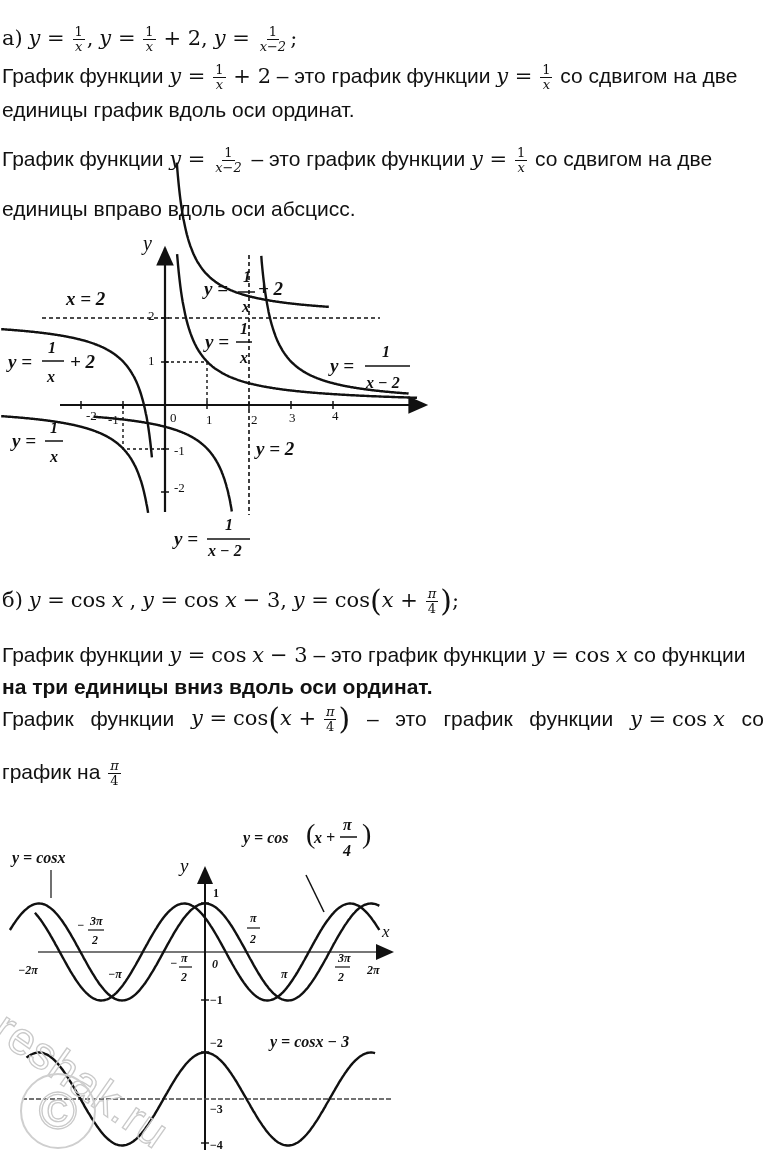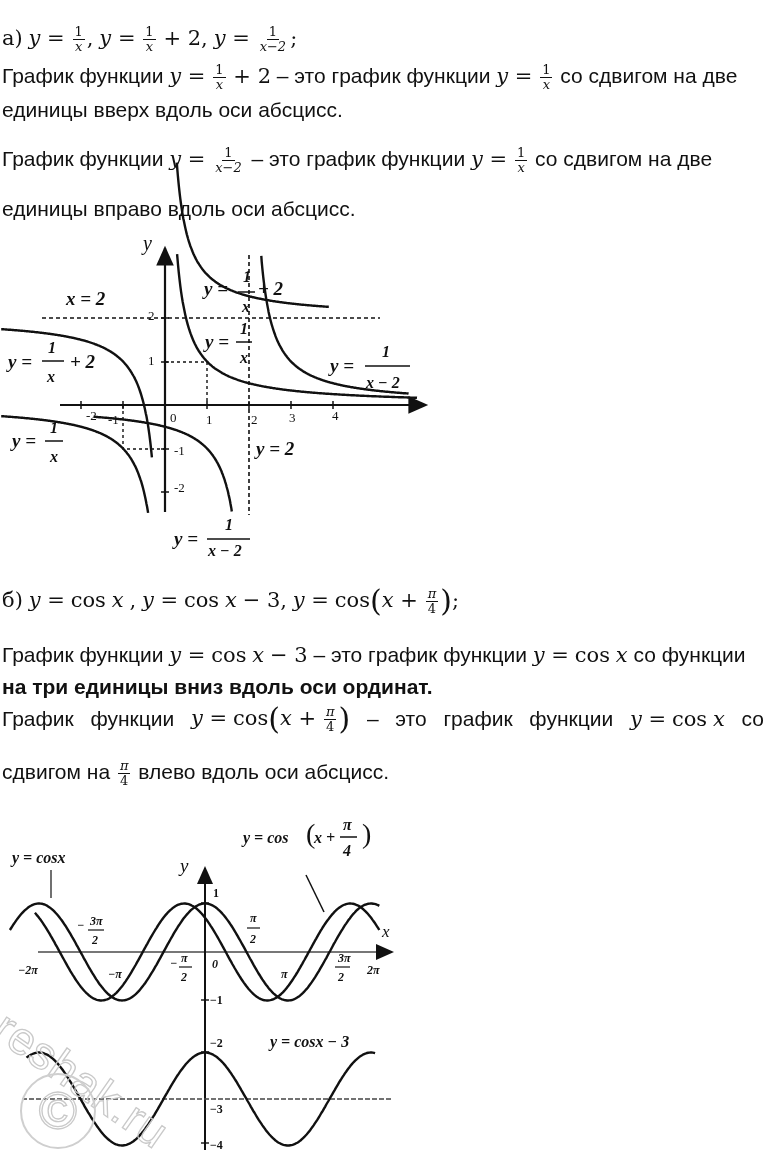--- a/index.html
+++ b/index.html
@@ -53,21 +53,21 @@
   <span class="rm">+ 2</span>
   <span>– это график функции</span>
   <span class="m">y =</span>
   <span class="frac m">
       <span class="num rm">1</span>
       <span class="den">x</span>
     </span>
   <span>со сдвигом на две</span>
 </div>
 <div class="line" style="top:96px;">
-  <span>единицы вверх вдоль оси абсцисс.</span>
+  <span>единицы график вдоль оси ординат.</span>
 </div>
 
 <div class="line" style="top:145px;">
   <span>График функции</span>
   <span class="m">y =</span>
   <span class="frac m">
       <span class="num rm">1</span>
       <span class="den">x−2</span>
     </span>
   <span>– это график функции</span>
@@ -234,26 +234,25 @@
   <span>это</span>
   <span>график</span>
   <span>функции</span>
   <span>
     <span class="m">y =</span>
     <span class="rm">cos</span> <span class="m">x</span>
   </span>
   <span>со</span>
 </div>
 <div class="line" style="top:758px;">
-  <span>сдвигом на</span>
+  <span>график на</span>
   <span class="frac m">
       <span class="num">π</span>
       <span class="den rm">4</span>
     </span>
-  <span>влево вдоль оси абсцисс.</span>
 </div>
 
 <svg style="top:0px;" width="767" height="1153" viewBox="0 0 767 1153">
   <defs>
     <marker id="arr2" markerWidth="10" markerHeight="10" refX="8" refY="5" orient="auto">
       <path d="M0,1 L9,5 L0,9 Z" fill="#111"></path>
     </marker>
   </defs>
   <line x1="38" y1="952" x2="392" y2="952" stroke="#777" stroke-width="2" marker-end="url(#arr2)"></line>
   <line x1="205" y1="1150" x2="205" y2="868" stroke="#111" stroke-width="2" marker-end="url(#arr2)"></line>

